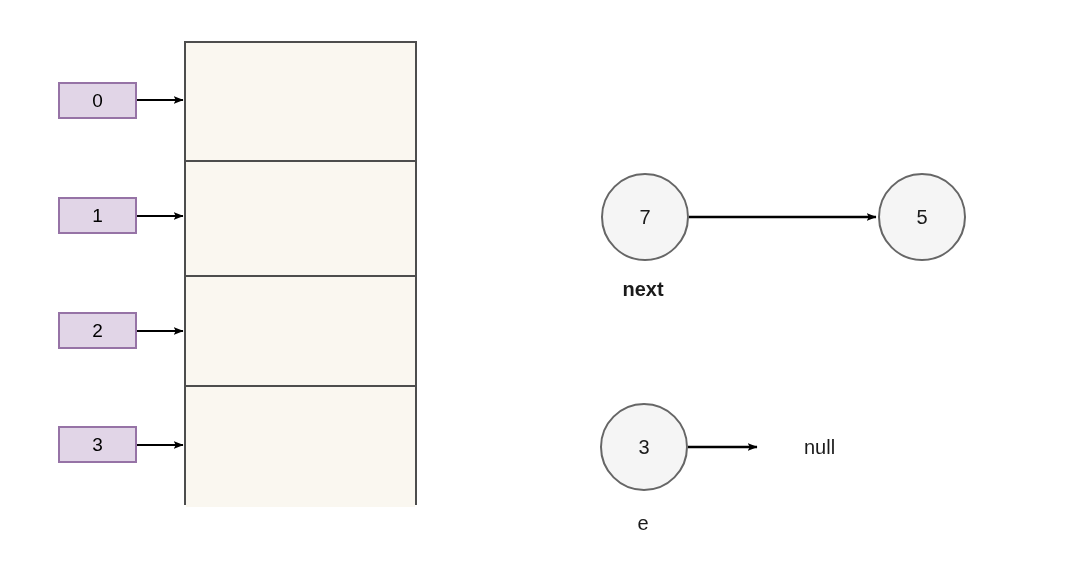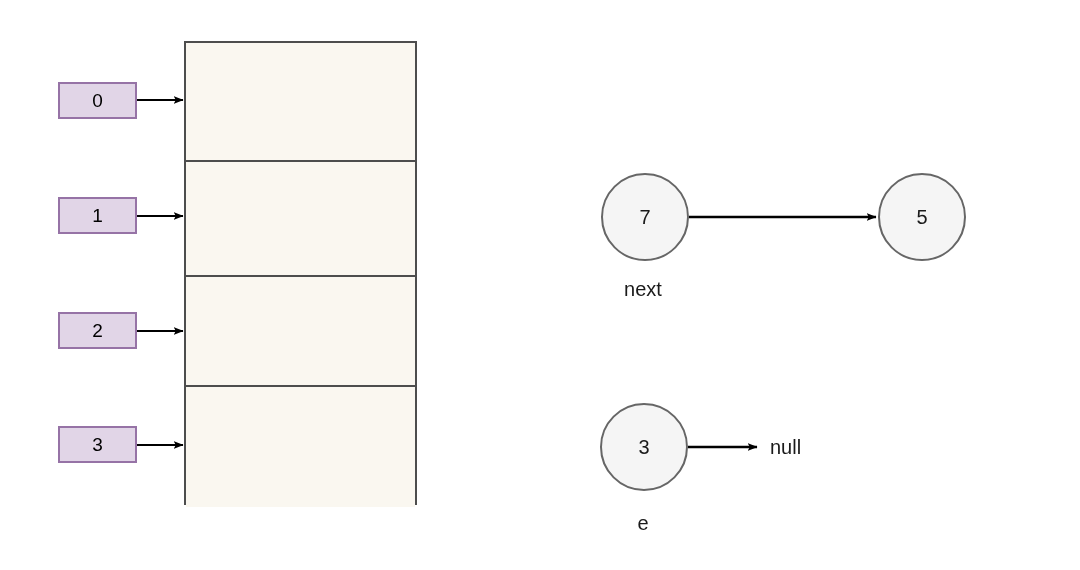--- a/index.html
+++ b/index.html
@@ -123,22 +123,22 @@
   <div class="node-circle" style="left:601px;top:173px;">
     <span>7</span>
   </div>
   <div class="node-circle" style="left:878px;top:173px;">
     <span>5</span>
   </div>
   <div class="node-circle" style="left:600px;top:403px;">
     <span>3</span>
   </div>
 
-  <div class="text-label centered" style="left:643px;top:279px;">next</div>
-  <div class="text-label" style="left:770px;top:437px;">null</div>
+  <div class="text-label centered" style="left:643px;top:279px;font-weight:bold;">next</div>
+  <div class="text-label" style="left:804px;top:437px;">null</div>
   <div class="text-label centered" style="left:643px;top:513px;">e</div>
 
   <svg class="layer" viewBox="0 0 1080 570">
     <defs>
       <marker id="arrowhead" markerWidth="10" markerHeight="8" refX="9.4" refY="4" orient="auto" markerUnits="userSpaceOnUse">
         <path d="M0,0 L10,4 L0,8 L2.2,4 Z" fill="#000000"></path>
       </marker>
     </defs>
 
     <line x1="137" y1="100" x2="183" y2="100" stroke="#000000" stroke-width="2.2" marker-end="url(#arrowhead)"></line>

